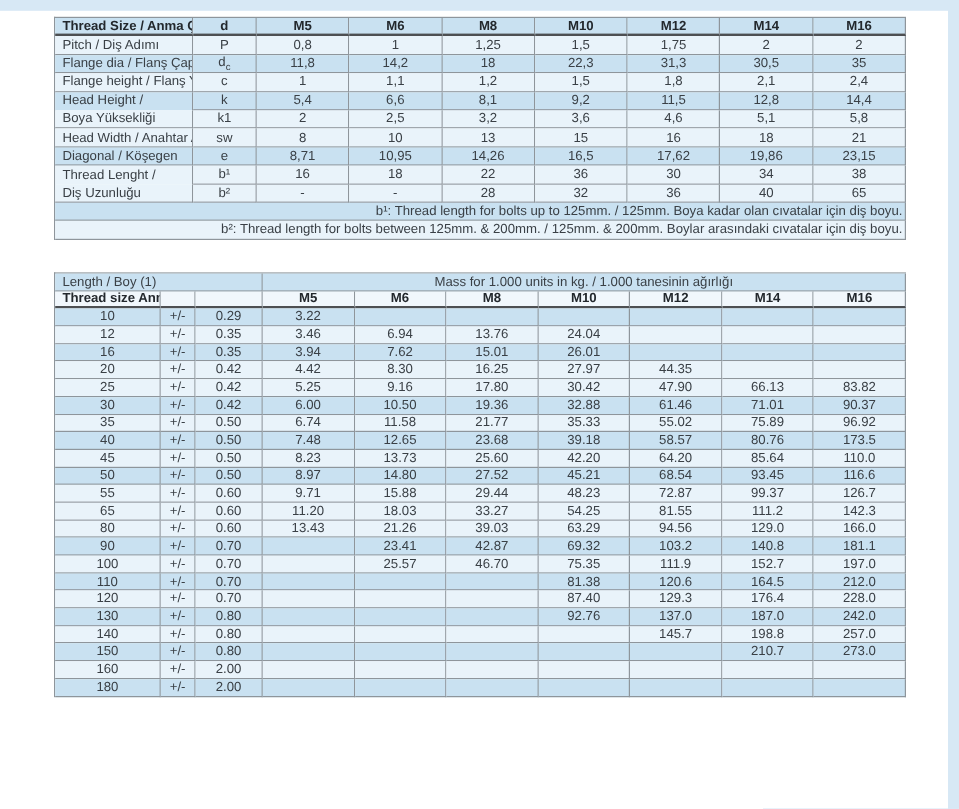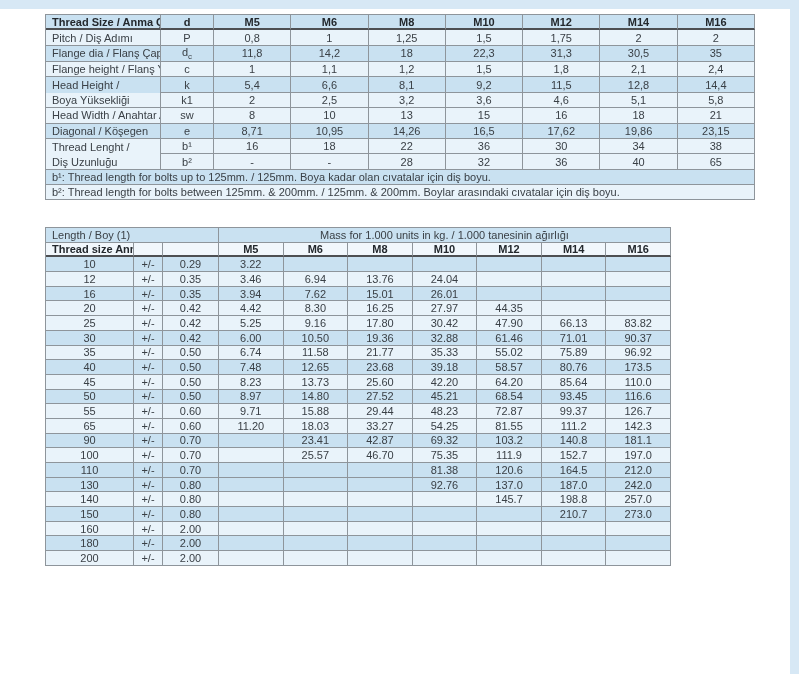--- a/index.html
+++ b/index.html
@@ -3,27 +3,27 @@
 <meta charset="utf-8">
 <style>
   *{box-sizing:border-box;margin:0;padding:0}
   html,body{background:#d7e8f5}
   #page{position:relative;width:799px;height:674px;background:#d7e8f5;overflow:hidden;
         font-family:"Liberation Sans",sans-serif}
   #content{position:absolute;left:0;top:9px;width:790px;height:665px;background:#ffffff}
   table{border-collapse:separate;border-spacing:0;table-layout:fixed;position:absolute;left:45px;
         border-top:1px solid #8e959b;border-left:1px solid #8e959b;background:#fff}
   #t1{top:5px;width:710px}
-  #t2{top:218px;width:626px}
+  #t2{top:218px;width:710px}
   td{border-right:1px solid #8e959b;border-bottom:1px solid #8e959b;font-size:11px;color:#3a4046;
      text-align:center;vertical-align:middle;padding:0 2px;overflow:hidden;white-space:nowrap}
   .t1 td{height:15.4px}
   .t2 td{height:14.7px}
   td.lbl{text-align:left;padding-left:6px}
-  td.fn{text-align:left;padding-left:6px}
+  td.fn{text-align:right;padding-left:6px}
   tr.dark td{background:#c9e1f1}
   tr.light td{background:#e9f3fa}
   tr.h2row td{background:#f1f7fc}
   .bold{font-weight:bold;color:#23282d}
   tr.thick td{border-bottom:2px solid #4d4f52}
   td.nobb{border-bottom:none}
   sub{font-size:8px}
 </style>
 </head>
 <body>
@@ -336,20 +336,32 @@
             <td>+/-</td>
             <td>0.60</td>
             <td>11.20</td>
             <td>18.03</td>
             <td>33.27</td>
             <td>54.25</td>
             <td>81.55</td>
             <td>111.2</td>
             <td>142.3</td>
           </tr>
+          <tr class="light">
+            <td>80</td>
+            <td>+/-</td>
+            <td>0.60</td>
+            <td>13.43</td>
+            <td>21.26</td>
+            <td>39.03</td>
+            <td>63.29</td>
+            <td>94.56</td>
+            <td>129.0</td>
+            <td>166.0</td>
+          </tr>
           <tr class="dark">
             <td>90</td>
             <td>+/-</td>
             <td>0.70</td>
             <td></td>
             <td>23.41</td>
             <td>42.87</td>
             <td>69.32</td>
             <td>103.2</td>
             <td>140.8</td>
@@ -372,20 +384,32 @@
             <td>+/-</td>
             <td>0.70</td>
             <td></td>
             <td></td>
             <td></td>
             <td>81.38</td>
             <td>120.6</td>
             <td>164.5</td>
             <td>212.0</td>
           </tr>
+          <tr class="light">
+            <td>120</td>
+            <td>+/-</td>
+            <td>0.70</td>
+            <td></td>
+            <td></td>
+            <td></td>
+            <td>87.40</td>
+            <td>129.3</td>
+            <td>176.4</td>
+            <td>228.0</td>
+          </tr>
           <tr class="dark">
             <td>130</td>
             <td>+/-</td>
             <td>0.80</td>
             <td></td>
             <td></td>
             <td></td>
             <td>92.76</td>
             <td>137.0</td>
             <td>187.0</td>
@@ -422,32 +446,20 @@
             <td></td>
             <td></td>
             <td></td>
             <td></td>
             <td></td>
             <td></td>
             <td></td>
           </tr>
           <tr class="dark">
             <td>180</td>
-            <td>+/-</td>
-            <td>2.00</td>
-            <td></td>
-            <td></td>
-            <td></td>
-            <td></td>
-            <td></td>
-            <td></td>
-            <td></td>
-          </tr>
-          <tr class="light">
-            <td>200</td>
             <td>+/-</td>
             <td>2.00</td>
             <td></td>
             <td></td>
             <td></td>
             <td></td>
             <td></td>
             <td></td>
             <td></td>
           </tr>

